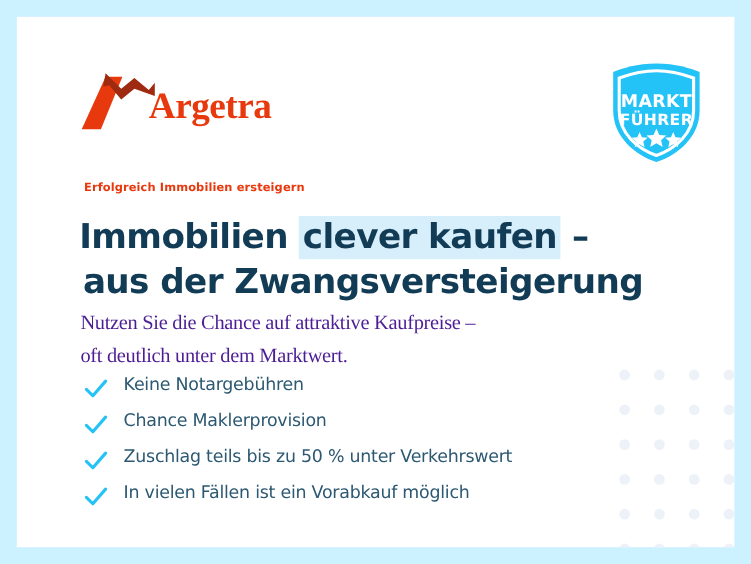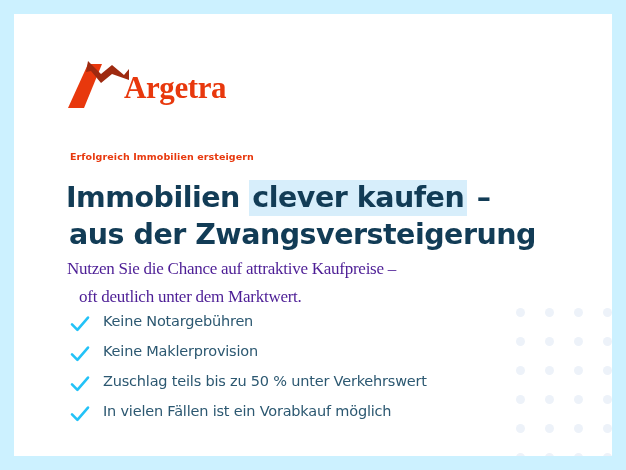--- a/index.html
+++ b/index.html
@@ -126,21 +126,21 @@
     left: 53px;
     top: 224px;
     width: 490px;
     font-family: Liberation Serif, serif;
     font-size: 17px;
     font-weight: 400;
     color: #4c1d95;
     line-height: 1.62;
     letter-spacing: -0.25px;
   }
-  .subhead .line2 { display: block; margin-left: 12px; }
+  .subhead .line2 { display: block; }
 
   
   .bullets {
     position: absolute;
     left: 55px;
     top: 299px;
     width: 470px;
   }
   .bullet {
     display: flex;
@@ -200,20 +200,35 @@
       <span class="logo-mark">
         <svg viewBox="0 0 62 50" width="62" height="50" aria-hidden="true">
           <polygon points="20,6 34,6 16,50 0,50" fill="#e8380d"></polygon>
           <polygon points="20,3 33,16 44,7 56,17 61,11 61,22 44,16 33,25 23,13 18,14" fill="#9e2a10"></polygon>
         </svg>
       </span>
       <span class="logo-word">Argetra</span>
       <span class="logo-tag">Erfolgreich Immobilien ersteigern</span>
     </div>
 
+    <div class="badge">
+      <svg viewBox="0 0 88 88" width="88" height="88" aria-hidden="true">
+        <g>
+          <path d="M44 3 C60 3 72 7 80 10 L80 42 C80 64 62 79 44 85 C26 79 8 64 8 42 L8 10 C16 7 28 3 44 3 Z" fill="#23c2f7"></path>
+          <path d="M44 9 C58 9 68 12.5 75 15 L75 42 C75 61 60 74 44 79.5 C28 74 13 61 13 42 L13 15 C20 12.5 30 9 44 9 Z" fill="none" stroke="#ffffff" stroke-width="2.6"></path>
+        </g>
+        <text x="44" y="39" text-anchor="middle" font-family="DejaVu Sans, sans-serif" font-size="14.5" font-weight="700" fill="#ffffff" letter-spacing="0.3">MARKT</text>
+        <text x="44" y="54" text-anchor="middle" font-family="DejaVu Sans, sans-serif" font-size="13" font-weight="700" fill="#ffffff" letter-spacing="0.3">FÜHRER</text>
+        <g fill="#ffffff">
+          <polygon points="30,60 31.9,64.4 36.7,64.8 33.1,68 34.1,72.7 30,70.2 25.9,72.7 26.9,68 23.3,64.8 28.1,64.4"></polygon>
+          <polygon points="44,57 46.4,62.4 52.3,62.9 47.9,66.8 49.2,72.5 44,69.4 38.8,72.5 40.1,66.8 35.7,62.9 41.6,62.4"></polygon>
+          <polygon points="58,60 59.9,64.4 64.7,64.8 61.1,68 62.1,72.7 58,70.2 53.9,72.7 54.9,68 51.3,64.8 56.1,64.4"></polygon>
+        </g>
+      </svg>
+    </div>
 
     <h1 class="headline">
       <span>Immobilien </span><span class="hl">clever kaufen</span><span> –</span>
       <span class="line2">aus der Zwangsversteigerung</span>
     </h1>
 
     <p class="subhead">
       <span>Nutzen Sie die Chance auf attraktive Kaufpreise –</span>
       <span class="line2">oft deutlich unter dem Marktwert.</span>
     </p>
@@ -222,21 +237,21 @@
         <li class="bullet">
           <svg class="check-icon" viewBox="0 0 22 22">
             <path d="M3 11.4 L8.4 16.8 L19 4.6" fill="none" stroke="#23c2f7" stroke-width="2.6" stroke-linecap="round" stroke-linejoin="round"></path>
           </svg>
           <span class="bullet-label">Keine Notargebühren</span>
         </li>
         <li class="bullet">
           <svg class="check-icon" viewBox="0 0 22 22">
             <path d="M3 11.4 L8.4 16.8 L19 4.6" fill="none" stroke="#23c2f7" stroke-width="2.6" stroke-linecap="round" stroke-linejoin="round"></path>
           </svg>
-          <span class="bullet-label">Keine Maklerprovision</span>
+          <span class="bullet-label">Chance Maklerprovision</span>
         </li>
         <li class="bullet">
           <svg class="check-icon" viewBox="0 0 22 22">
             <path d="M3 11.4 L8.4 16.8 L19 4.6" fill="none" stroke="#23c2f7" stroke-width="2.6" stroke-linecap="round" stroke-linejoin="round"></path>
           </svg>
           <span class="bullet-label">Zuschlag teils bis zu 50 % unter Verkehrswert</span>
         </li>
         <li class="bullet">
           <svg class="check-icon" viewBox="0 0 22 22">
             <path d="M3 11.4 L8.4 16.8 L19 4.6" fill="none" stroke="#23c2f7" stroke-width="2.6" stroke-linecap="round" stroke-linejoin="round"></path>

